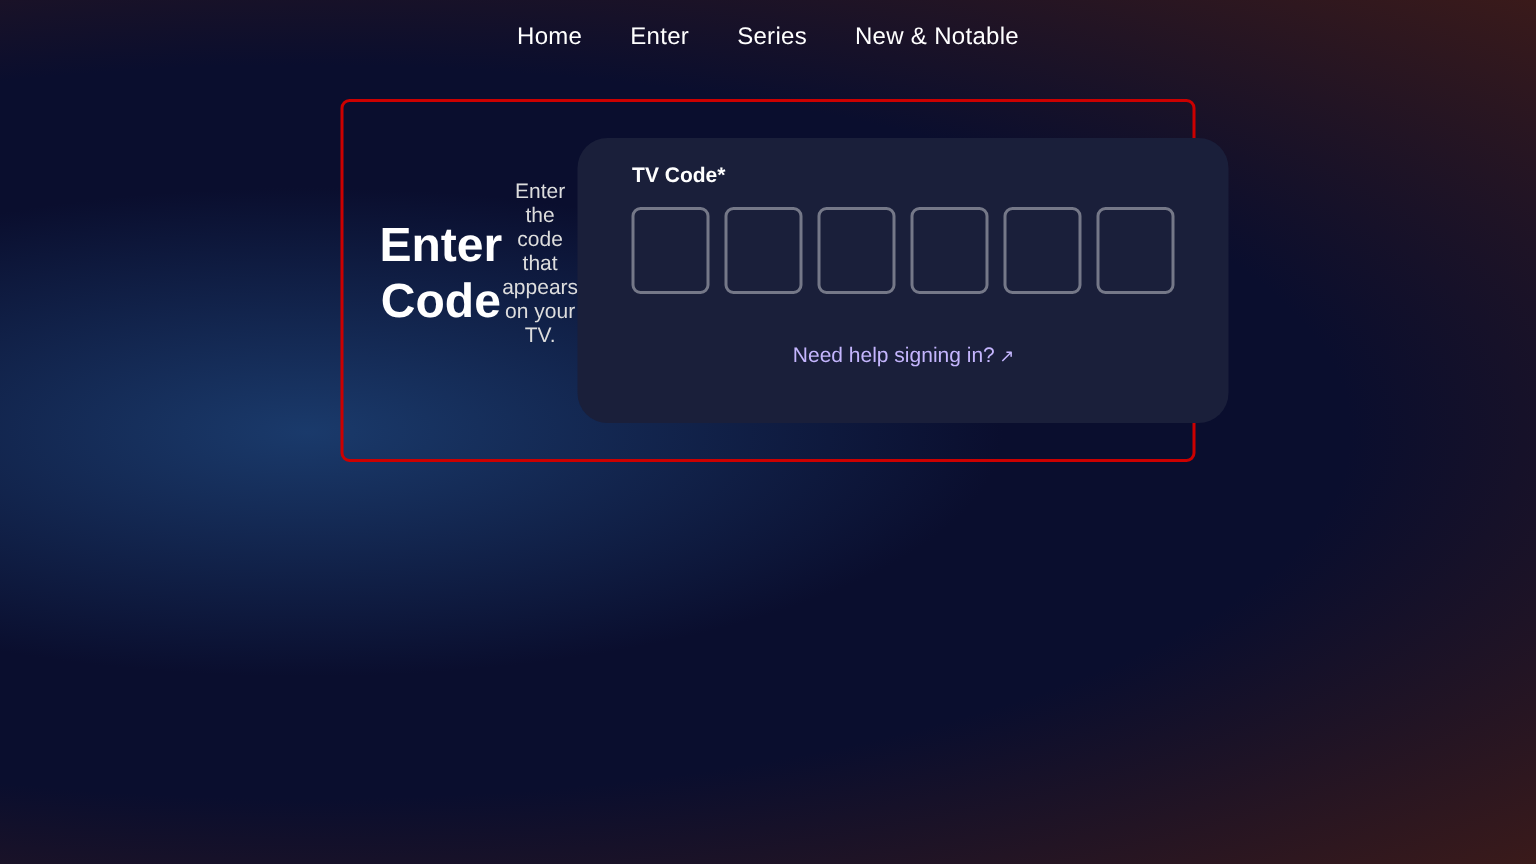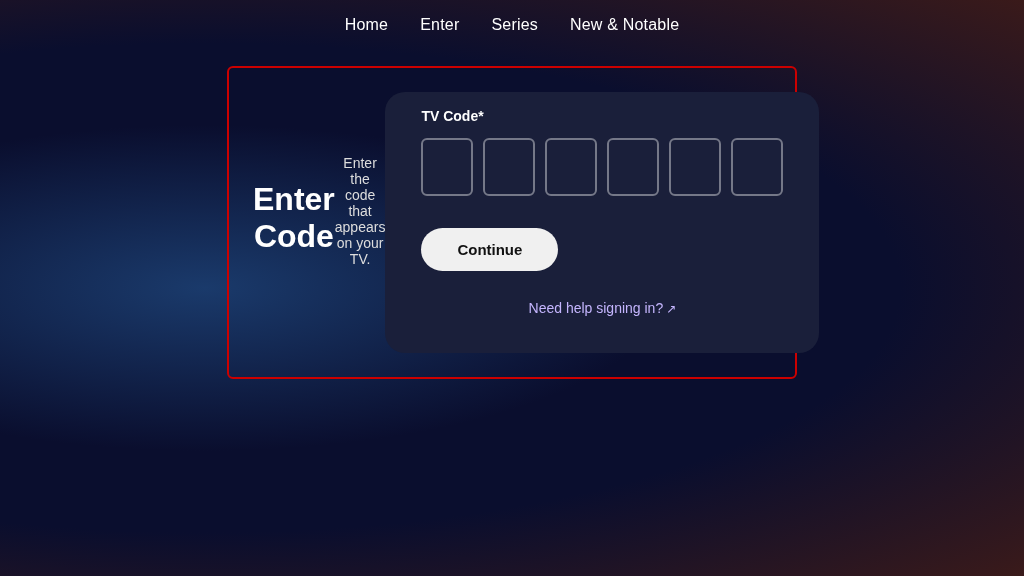--- a/index.html
+++ b/index.html
@@ -164,21 +164,20 @@
 
       <div class="code-inputs">
         <input class="code-input-box" maxlength="1" type="text" style="">
         <input class="code-input-box" maxlength="1" type="text" style="">
         <input class="code-input-box" maxlength="1" type="text" style="">
         <input class="code-input-box" maxlength="1" type="text" style="">
         <input class="code-input-box" maxlength="1" type="text" style="">
         <input class="code-input-box" maxlength="1" type="text" style="">
       </div>
 
-      <button class="continue-btn">Continue</button>
 
       <div class="help-link-container">
         <a class="help-link">
           <span>Need help signing in?</span><span class="external-icon">↗</span>
         </a>
       </div>
     </div>
   </div>
 </div>
 

